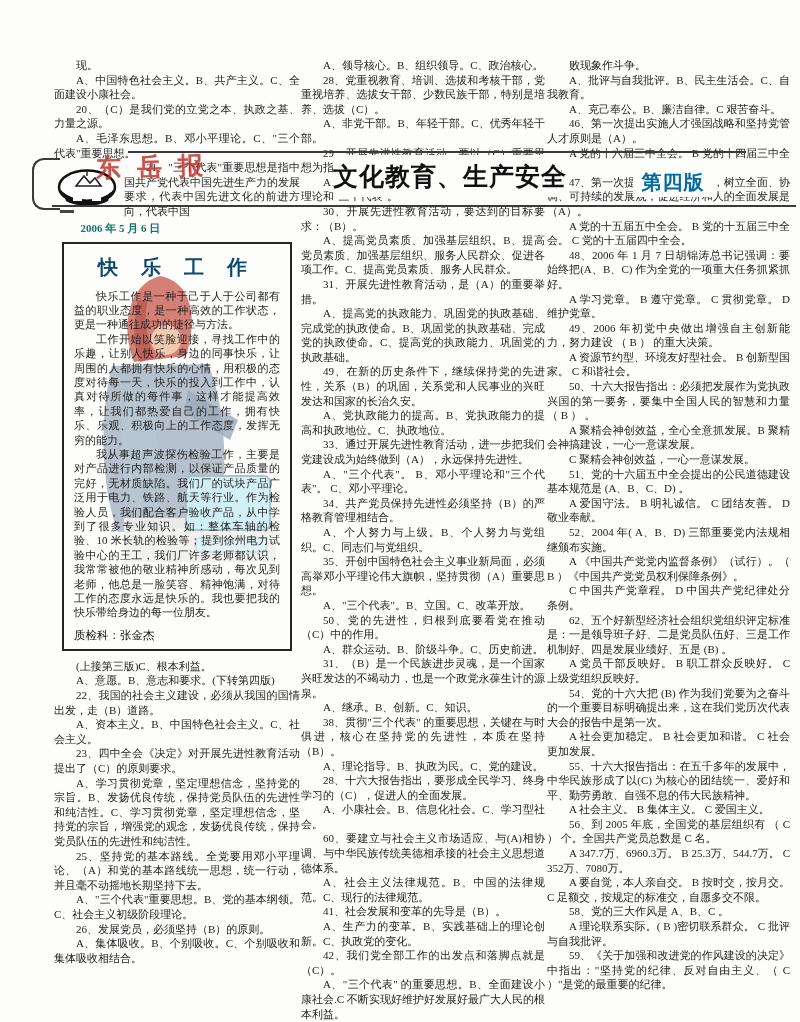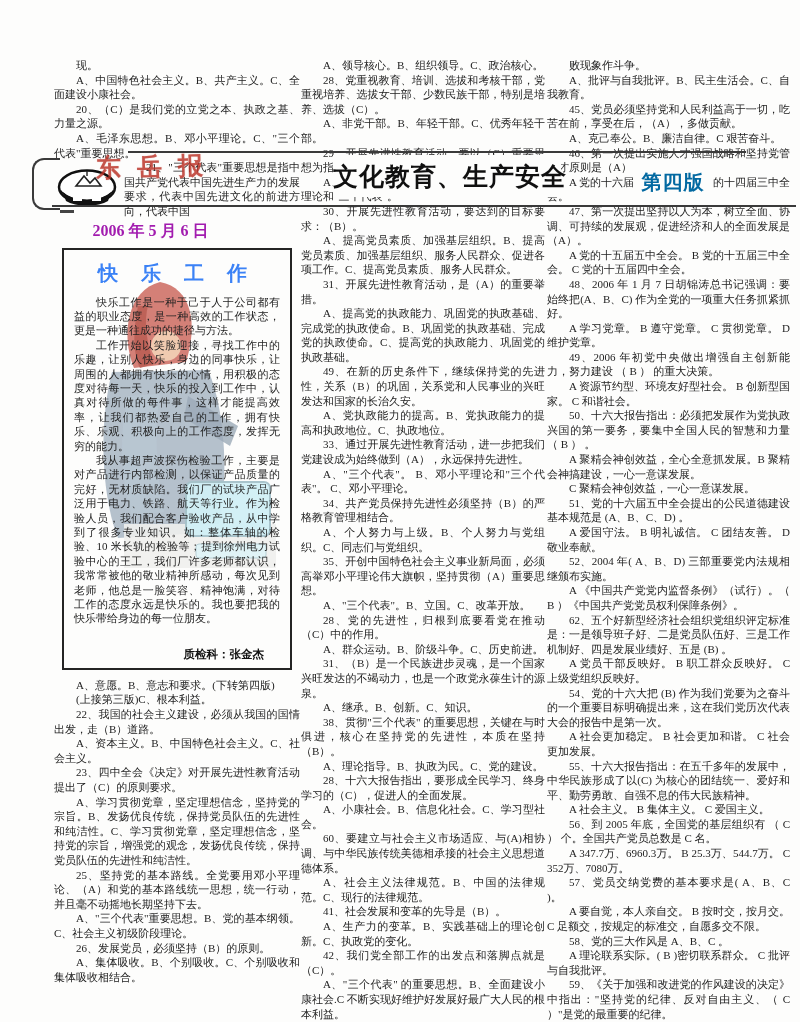--- a/index.html
+++ b/index.html
@@ -12,22 +12,22 @@
   
   .col{position:absolute;top:58px;z-index:1;}
   .col-left{left:54px;width:246px;}
   .col-mid{left:301px;width:244px;}
   .col-right{left:547px;width:243px;}
   .para{margin:0;text-indent:2em;text-align:justify;font-size:11px;line-height:14.6px;
         color:#222;word-break:break-all;}
   
   .q21-wrap{position:relative;}
   .paper-logo{float:left;width:64px;height:50px;margin:8px 4px 0 2px;position:relative;z-index:1;}
-  .date-line{font-size:16px;font-weight:bold;margin:2px 0 0 0;text-indent:2.4em;
-             font-family:"Liberation Serif","DejaVu Serif",serif;color:#a21caf;}
+  .date-line{font-size:11px;font-weight:bold;margin:2px 0 0 0;text-indent:2.4em;
+             font-family:"Liberation Serif","DejaVu Serif",serif;color:#0f766e;}
   .red-stamp{
     position:absolute;left:96px;top:150px;z-index:4;
     font-size:25px;font-weight:bold;letter-spacing:16px;color:rgba(186,48,38,.72);
     transform:rotate(-1.5deg);white-space:nowrap;text-shadow:0 0 1px rgba(186,48,38,.4);
   }
   
   .rule{position:absolute;background:#3a3a3a;z-index:2;}
   .rule-top{left:128px;top:151px;width:618px;height:2px;}
   .rule-bottom{left:52px;top:205px;width:744px;height:2px;}
   .bracket{position:absolute;left:32px;top:158px;width:26px;height:48px;z-index:2;
@@ -44,25 +44,25 @@
     z-index:3;display:flex;align-items:center;justify-content:center;
   }
   .page-label{font-size:20px;font-weight:bold;color:#0369a1;letter-spacing:1px;}
   
   .feature-box{
     position:relative;border:2px solid #242424;margin:6px 8px 8px 8px;
     padding:8px 10px 6px 10px;background:#fdfdfc;overflow:hidden;
   }
   .feature-box .illus{position:absolute;left:4px;top:26px;width:216px;height:318px;z-index:0;opacity:.8;}
   .box-title{position:relative;z-index:1;text-align:center;font-size:20px;font-weight:bold;
-             letter-spacing:9px;margin:2px 0 8px 0;color:#3b82f6;}
+             letter-spacing:9px;margin:2px 0 8px 0;color:#0c4a6e;}
   .box-body{position:relative;z-index:1;}
   .box-body .para{font-size:11px;line-height:14.4px;}
-  .box-sign{position:relative;z-index:1;text-align:right;padding-right:16px;margin-top:21px;
-            font-size:11.5px;font-weight:bold;color:#111;}
+  .box-sign{position:relative;z-index:1;text-align:left;padding-right:16px;margin-top:8px;
+            font-size:11.5px;font-weight:normal;color:#111;}
 </style>
 </head>
 <body>
 
 <div class="page">
 
   <div class="rule rule-top"></div>
   <div class="rule rule-bottom"></div>
   <div class="bracket"></div>
 
@@ -105,22 +105,22 @@
       <div class="box-title">快 乐 工 作</div>
       <div class="box-body">
           <p class="para">快乐工作是一种于己于人于公司都有益的职业态度，是一种高效的工作状态，更是一种通往成功的捷径与方法。</p>
           <p class="para">工作开始以笑脸迎接，寻找工作中的乐趣，让别人快乐，身边的同事快乐，让周围的人都拥有快乐的心情，用积极的态度对待每一天，快乐的投入到工作中，认真对待所做的每件事，这样才能提高效率，让我们都热爱自己的工作，拥有快乐、乐观、积极向上的工作态度，发挥无穷的能力。</p>
           <p class="para">我从事超声波探伤检验工作，主要是对产品进行内部检测，以保证产品质量的完好，无材质缺陷。我们厂的试块产品广泛用于电力、铁路、航天等行业。作为检验人员，我们配合客户验收产品，从中学到了很多专业知识。如：整体车轴的检验、10 米长轨的检验等；提到徐州电力试验中心的王工，我们厂许多老师都认识，我常常被他的敬业精神所感动，每次见到老师，他总是一脸笑容、精神饱满，对待工作的态度永远是快乐的。我也要把我的快乐带给身边的每一位朋友。</p>
         </div>
       <div class="box-sign">质检科：张金杰</div>
     </div>
 
     <div>
+        <p class="para">(上接第三版)C、根本利益。</p>
         <p class="para">A、意愿。B、意志和要求。(下转第四版)</p>
-        <p class="para">(上接第三版)C、根本利益。</p>
         <p class="para">22、我国的社会主义建设，必须从我国的国情出发，走（B）道路。</p>
         <p class="para">A、资本主义。B、中国特色社会主义。C、社会主义。</p>
         <p class="para">23、四中全会《决定》对开展先进性教育活动提出了（C）的原则要求。</p>
         <p class="para">A、学习贯彻党章，坚定理想信念，坚持党的宗旨。B、发扬优良传统，保持党员队伍的先进性和纯洁性。C、学习贯彻党章，坚定理想信念，坚持党的宗旨，增强党的观念，发扬优良传统，保持党员队伍的先进性和纯洁性。</p>
         <p class="para">25、坚持党的基本路线。全党要用邓小平理论、（A）和党的基本路线统一思想，统一行动，并且毫不动摇地长期坚持下去。</p>
         <p class="para">A、"三个代表"重要思想。B、党的基本纲领。C、社会主义初级阶段理论。</p>
         <p class="para">26、发展党员，必须坚持（B）的原则。</p>
         <p class="para">A、集体吸收。B、个别吸收。C、个别吸收和集体吸收相结合。</p>
       </div>
   </div>
@@ -136,66 +136,65 @@
       <p class="para">31、开展先进性教育活动，是（A）的重要举措。</p>
       <p class="para">A、提高党的执政能力、巩固党的执政基础、完成党的执政使命。B、巩固党的执政基础、完成党的执政使命。C、提高党的执政能力、巩固党的执政基础。</p>
       <p class="para">49、在新的历史条件下，继续保持党的先进性，关系（B）的巩固，关系党和人民事业的兴旺发达和国家的长治久安。</p>
       <p class="para">A、党执政能力的提高。B、党执政能力的提高和执政地位。C、执政地位。</p>
       <p class="para">33、通过开展先进性教育活动，进一步把我们党建设成为始终做到（A），永远保持先进性。</p>
       <p class="para">A、"三个代表"。 B、邓小平理论和"三个代表"。 C、邓小平理论。</p>
       <p class="para">34、共产党员保持先进性必须坚持（B）的严格教育管理相结合。</p>
       <p class="para">A、个人努力与上级。B、个人努力与党组织。C、同志们与党组织。</p>
       <p class="para">35、开创中国特色社会主义事业新局面，必须高举邓小平理论伟大旗帜，坚持贯彻（A）重要思想。</p>
       <p class="para">A、"三个代表"。B、立国。C、改革开放。</p>
-      <p class="para">28、党的先进性，归根到底要看党在推动（C）中的作用。</p>
+      <p class="para">50、党的先进性，归根到底要看党在推动（C）中的作用。</p>
       <p class="para">A、群众运动。B、阶级斗争。C、历史前进。</p>
       <p class="para">31、（B）是一个民族进步灵魂，是一个国家兴旺发达的不竭动力，也是一个政党永葆生计的源泉。</p>
       <p class="para">A、继承。B、创新。C、知识。</p>
       <p class="para">38、贯彻"三个代表" 的重要思想，关键在与时俱进，核心在坚持党的先进性，本质在坚持（B）。</p>
       <p class="para">A、理论指导。B、执政为民。C、党的建设。</p>
       <p class="para">28、十六大报告指出，要形成全民学习、终身学习的（C），促进人的全面发展。</p>
       <p class="para">A、小康社会。B、信息化社会。C、学习型社会。</p>
       <p class="para">60、要建立与社会主义市场适应、与(A)相协调、与中华民族传统美德相承接的社会主义思想道德体系。</p>
       <p class="para">A、社会主义法律规范。B、中国的法律规范。C、现行的法律规范。</p>
       <p class="para">41、社会发展和变革的先导是（B）。</p>
       <p class="para">A、生产力的变革。B、实践基础上的理论创新。C、执政党的变化。</p>
       <p class="para">42、我们党全部工作的出发点和落脚点就是（C）。</p>
       <p class="para">A、"三个代表" 的重要思想。B、全面建设小康社会.C 不断实现好维护好发展好最广大人民的根本利益。</p>
       <p class="para">43、中国共产党能否始终做到与时俱进决定着（C）。</p>
     </div>
 
   <div class="col col-right">
       <p class="para">败现象作斗争。</p>
       <p class="para">A、批评与自我批评。B、民主生活会。C、自我教育。</p>
-      <p class="para">45、党员必须坚持党和人民利益高于一切，吃苦在前，享受在后，（A），多做贡献。</p>
       <p class="para">A、克己奉公。B、廉洁自律。C 艰苦奋斗。</p>
       <p class="para">46、第一次提出实施人才强国战略和坚持党管人才原则是（A）。</p>
       <p class="para">A 党的十六届三中全会。 B 党的十四届三中全会。</p>
       <p class="para">47、第一次提出坚持以人为本，树立全面、协调、可持续的发展观，促进经济和人的全面发展是（A）。</p>
       <p class="para">A 党的十五届五中全会。 B 党的十五届三中全会。 C 党的十五届四中全会。</p>
       <p class="para">48、2006 年 1 月 7 日胡锦涛总书记强调：要始终把(A、B、C) 作为全党的一项重大任务抓紧抓好。</p>
       <p class="para">A 学习党章。 B 遵守党章。 C 贯彻党章。 D 维护党章。</p>
       <p class="para">49、2006 年初党中央做出增强自主创新能力，努力建设 （ B ） 的重大决策。</p>
       <p class="para">A 资源节约型、环境友好型社会。 B 创新型国家。 C 和谐社会。</p>
       <p class="para">50、十六大报告指出：必须把发展作为党执政兴国的第一要务，要集中全国人民的智慧和力量 （ B ） 。</p>
       <p class="para">A 聚精会神创效益，全心全意抓发展。B 聚精会神搞建设，一心一意谋发展。</p>
       <p class="para">C 聚精会神创效益，一心一意谋发展。</p>
       <p class="para">51、党的十六届五中全会提出的公民道德建设基本规范是 (A、B、C、D) 。</p>
       <p class="para">A 爱国守法。 B 明礼诚信。 C 团结友善。 D 敬业奉献。</p>
       <p class="para">52、2004 年( A、B、D) 三部重要党内法规相继颁布实施。</p>
       <p class="para">A 《中国共产党党内监督条例》（试行）。（ B ）《中国共产党党员权利保障条例》。</p>
+      <p class="para">C 中国共产党章程。 D 中国共产党纪律处分条例。</p>
       <p class="para">62、五个好新型经济社会组织党组织评定标准是：一是领导班子好、二是党员队伍好、三是工作机制好、四是发展业绩好、五是 (B) 。</p>
       <p class="para">A 党员干部反映好。 B 职工群众反映好。 C 上级党组织反映好。</p>
       <p class="para">54、党的十六大把 (B) 作为我们党要为之奋斗的一个重要目标明确提出来，这在我们党历次代表大会的报告中是第一次。</p>
       <p class="para">A 社会更加稳定。 B 社会更加和谐。 C 社会更加发展。</p>
       <p class="para">55、十六大报告指出：在五千多年的发展中，中华民族形成了以(C) 为核心的团结统一、爱好和平、勤劳勇敢、自强不息的伟大民族精神。</p>
       <p class="para">A 社会主义。 B 集体主义。 C 爱国主义。</p>
       <p class="para">56、到 2005 年底，全国党的基层组织有 （ C ） 个。全国共产党员总数是 C 名。</p>
       <p class="para">A 347.7万、6960.3万。 B 25.3万、544.7万。 C 352万、7080万。</p>
-      <p class="para">57、党员交纳党费的基本要求是( A、B、C )。</p>
       <p class="para">A 要自觉，本人亲自交。 B 按时交，按月交。 C 足额交，按规定的标准交，自愿多交不限。</p>
       <p class="para">58、党的三大作风是 A、B、C 。</p>
       <p class="para">A 理论联系实际。( B )密切联系群众。 C 批评与自我批评。</p>
       <p class="para">59、《关于加强和改进党的作风建设的决定》中指出："坚持党的纪律、反对自由主义、（ C ）"是党的最重要的纪律。</p>
     </div>
 
   <div class="banner-band">
     <span class="banner-title">文化教育、生产安全</span>
   </div>
   <div class="page-label-patch">

